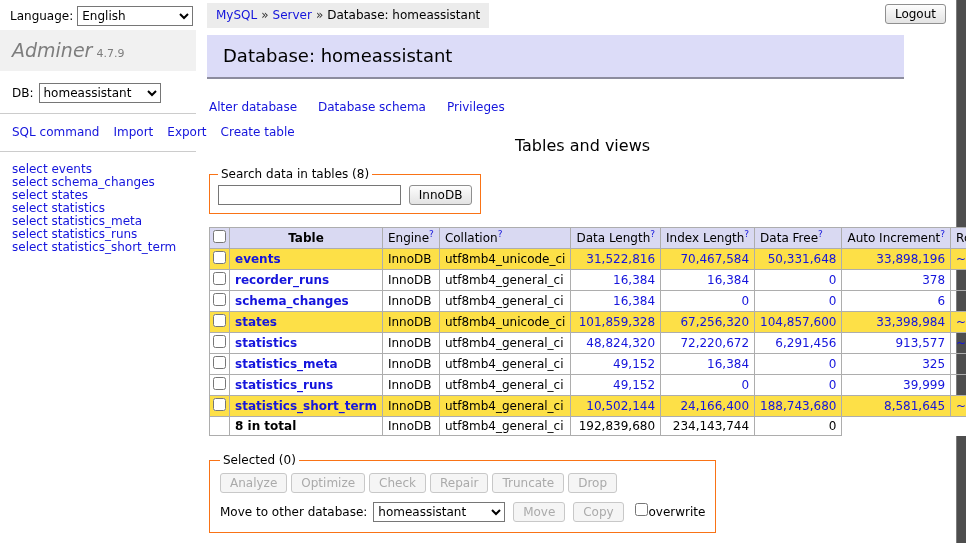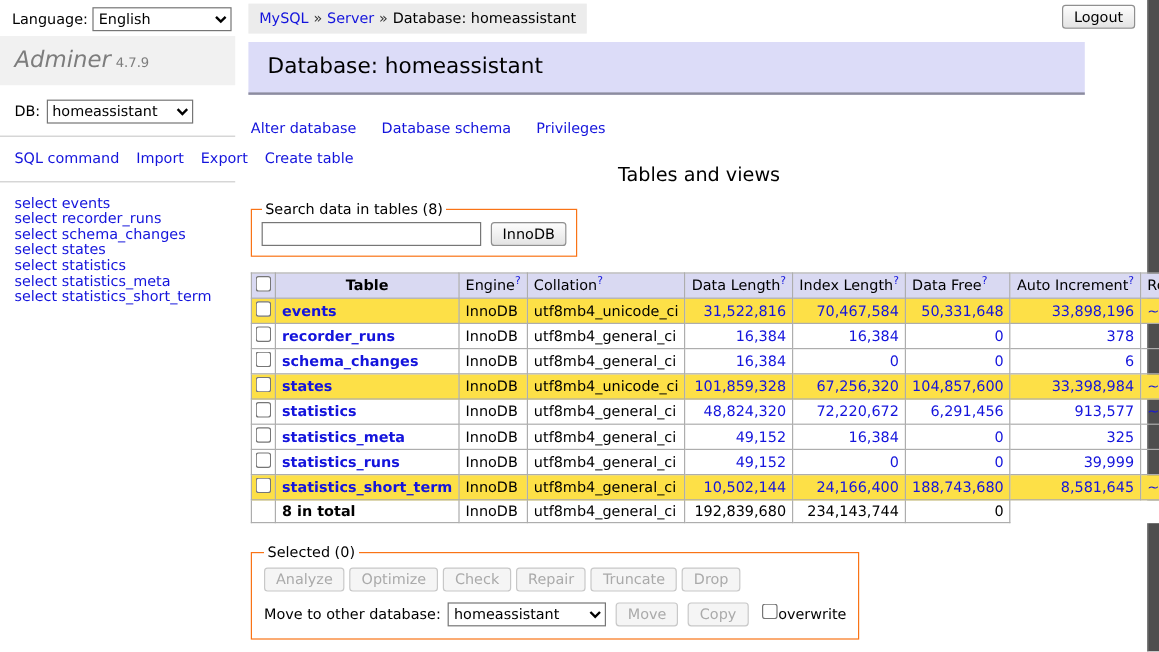--- a/index.html
+++ b/index.html
@@ -129,25 +129,25 @@
     <span class="name">Adminer</span><span class="version">4.7.9</span>
   </div>
   <div id="db-row">
     <label>DB:</label><select id="db-select"><option>homeassistant</option></select>
   </div>
   <hr class="side-hr">
   <div id="side-actions"><a href="#">SQL command</a><a href="#">Import</a><a href="#">Export</a><a href="#">Create table</a></div>
   <hr class="side-hr">
   <div id="side-tables">
       <a href="#">select events</a>
-      <a href="#">select recorder_runs</a>
       <a href="#">select schema_changes</a>
       <a href="#">select states</a>
       <a href="#">select statistics</a>
       <a href="#">select statistics_meta</a>
+      <a href="#">select statistics_runs</a>
       <a href="#">select statistics_short_term</a>
     </div>
 </div>
 
 <div id="main">
   <div id="breadcrumb"><a href="#">MySQL</a><span class="sep">»</span><a href="#">Server</a><span class="sep">»</span><span>Database: homeassistant</span></div>
 
   <h2 id="page-title">Database: homeassistant</h2>
 
   <div id="db-actions"><a href="#">Alter database</a><a href="#">Database schema</a><a href="#">Privileges</a></div>

